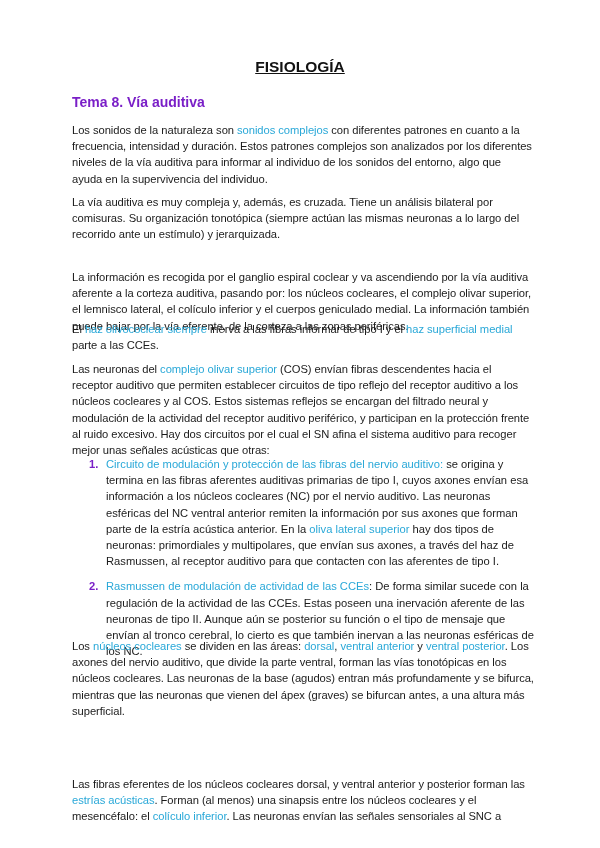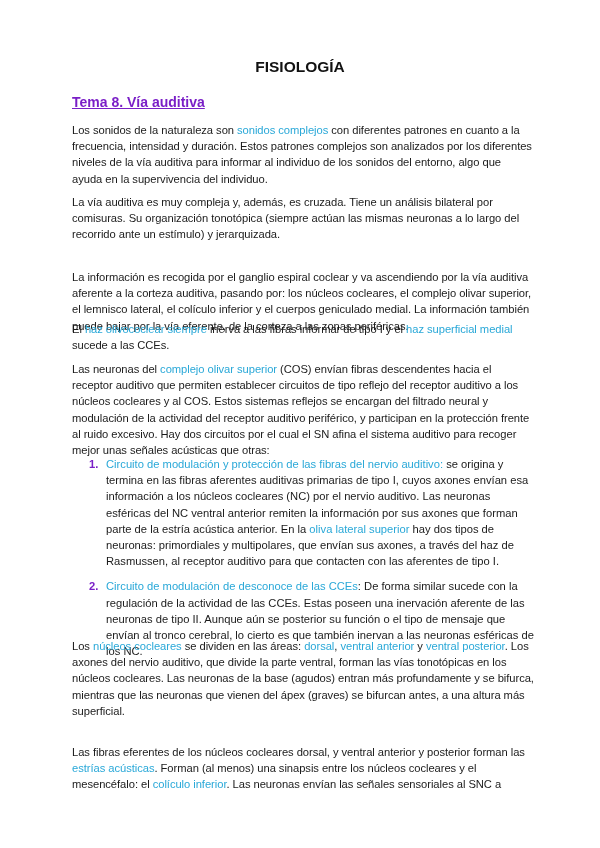--- a/index.html
+++ b/index.html
@@ -1,21 +1,21 @@
 <!DOCTYPE html>
 <html><head>
 <meta charset="utf-8">
 <style>
   html, body { margin: 0; padding: 0; background: #ffffff; }
   body { width: 600px; height: 848px; overflow: hidden; position: relative;
          font-family: "Liberation Sans", sans-serif; color: #1a1a1a; }
   .title { position: absolute; left: 0; width: 600px; top: 58px; text-align: center;
-           font-size: 15.5px; font-weight: bold; color: #111; }
+           font-size: 15.5px; font-weight: bold; text-decoration: underline; color: #111; }
   .tema { position: absolute; left: 72px; top: 94px; font-size: 14px; font-weight: bold;
-          text-decoration: underline; color: #7a1fc7; }
+          color: #7a1fc7; }
   p { margin: 0; font-size: 11.2px; line-height: 16.2px; letter-spacing: -0.05px; }
   .blk { position: absolute; left: 72px; width: 462px; }
   .hl { color: #29a8d8; }
   .hlb { color: #29a8d8; font-weight: normal; }
   ol { margin: 0; padding: 0; list-style: none; }
   .li { position: relative; padding-left: 34px; font-size: 11.2px; line-height: 16.2px; }
   .num { position: absolute; left: 17px; top: 0; color: #7a1fc7; font-weight: bold; }
 </style>
 </head>
 <body>
@@ -30,40 +30,40 @@
 
   <div class="blk" style="top:194px">
     <p>La vía auditiva es muy compleja y, además, es cruzada. Tiene un análisis bilateral por comisuras. Su organización tonotópica (siempre actúan las mismas neuronas a lo largo del recorrido ante un estímulo) y jerarquizada.</p>
   </div>
 
   <div class="blk" style="top:269px">
     <p>La información es recogida por el ganglio espiral coclear y va ascendiendo por la vía auditiva aferente a la corteza auditiva, pasando por: los núcleos cocleares, el complejo olivar superior, el lemnisco lateral, el colículo inferior y el cuerpos geniculado medial. La información también puede bajar por la vía eferente, de la corteza a las zonas periféricas.</p>
   </div>
 
   <div class="blk" style="top:321px">
-    <p><span>El </span><span class="hl">haz olivococlear siempre</span><span> inerva a las fibras informar de tipo I y el </span><span class="hl">haz superficial medial</span><span> sucede a las CCEs.</span></p>
+    <p><span>El </span><span class="hl">haz olivococlear siempre</span><span> inerva a las fibras informar de tipo I y el </span><span class="hl">haz superficial medial</span><span> parte a las CCEs.</span></p>
   </div>
 
   <div class="blk" style="top:361px">
     <p><span>Las neuronas del </span><span class="hlb">complejo olivar superior</span><span> (COS) envían fibras descendentes hacia el receptor auditivo que permiten establecer circuitos de tipo reflejo del receptor auditivo a los núcleos cocleares y al COS. Estos sistemas reflejos se encargan del filtrado neural y modulación de la actividad del receptor auditivo periférico, y participan en la protección frente al ruido excesivo. Hay dos circuitos por el cual el SN afina el sistema auditivo para recoger mejor unas señales acústicas que otras:</span></p>
   </div>
 
   <div class="blk" style="top:456px">
     <ol>
       <li class="li" style="margin-bottom:9px">
         <span class="num">1.</span>
         <span class="hlb">Circuito de modulación y protección de las fibras del nervio auditivo:</span><span> se origina y termina en las fibras aferentes auditivas primarias de tipo I, cuyos axones envían esa información a los núcleos cocleares (NC) por el nervio auditivo. Las neuronas esféricas del NC ventral anterior remiten la información por sus axones que forman parte de la estría acústica anterior. En la </span><span class="hl">oliva lateral superior</span><span> hay dos tipos de neuronas: primordiales y multipolares, que envían sus axones, a través del haz de Rasmussen, al receptor auditivo para que contacten con las aferentes de tipo I.</span>
       </li>
       <li class="li">
         <span class="num">2.</span>
-        <span class="hlb">Circuito de modulación de desconoce de las CCEs</span><span>: De forma similar sucede con la regulación de la actividad de las CCEs. Estas poseen una inervación aferente de las neuronas de tipo II. Aunque aún se posterior su función o el tipo de mensaje que envían al tronco cerebral, lo cierto es que también inervan a las neuronas esféricas de los NC.</span>
+        <span class="hlb">Rasmussen de modulación de actividad de las CCEs</span><span>: De forma similar sucede con la regulación de la actividad de las CCEs. Estas poseen una inervación aferente de las neuronas de tipo II. Aunque aún se posterior su función o el tipo de mensaje que envían al tronco cerebral, lo cierto es que también inervan a las neuronas esféricas de los NC.</span>
       </li>
     </ol>
   </div>
 
   <div class="blk" style="top:638px">
     <p><span>Los </span><span class="hlb">núcleos cocleares</span><span> se dividen en las áreas: </span><span class="hl">dorsal</span><span>, </span><span class="hl">ventral anterior</span><span> y </span><span class="hl">ventral posterior</span><span>. Los axones del nervio auditivo, que divide la parte ventral, forman las vías tonotópicas en los núcleos cocleares. Las neuronas de la base (agudos) entran más profundamente y se bifurca, mientras que las neuronas que vienen del ápex (graves) se bifurcan antes, a una altura más superficial.</span></p>
   </div>
 
-  <div class="blk" style="top:744px">
+  <div class="blk" style="top:776px">
     <p><span>Las fibras eferentes de los núcleos cocleares dorsal, y ventral anterior y posterior forman las </span><span class="hl">estrías acústicas</span><span>. Forman (al menos) una sinapsis entre los núcleos cocleares y el mesencéfalo: el </span><span class="hl">colículo inferior</span><span>. Las neuronas envían las señales sensoriales al SNC a</span></p>
   </div>
 </div>
 
 </body></html>

